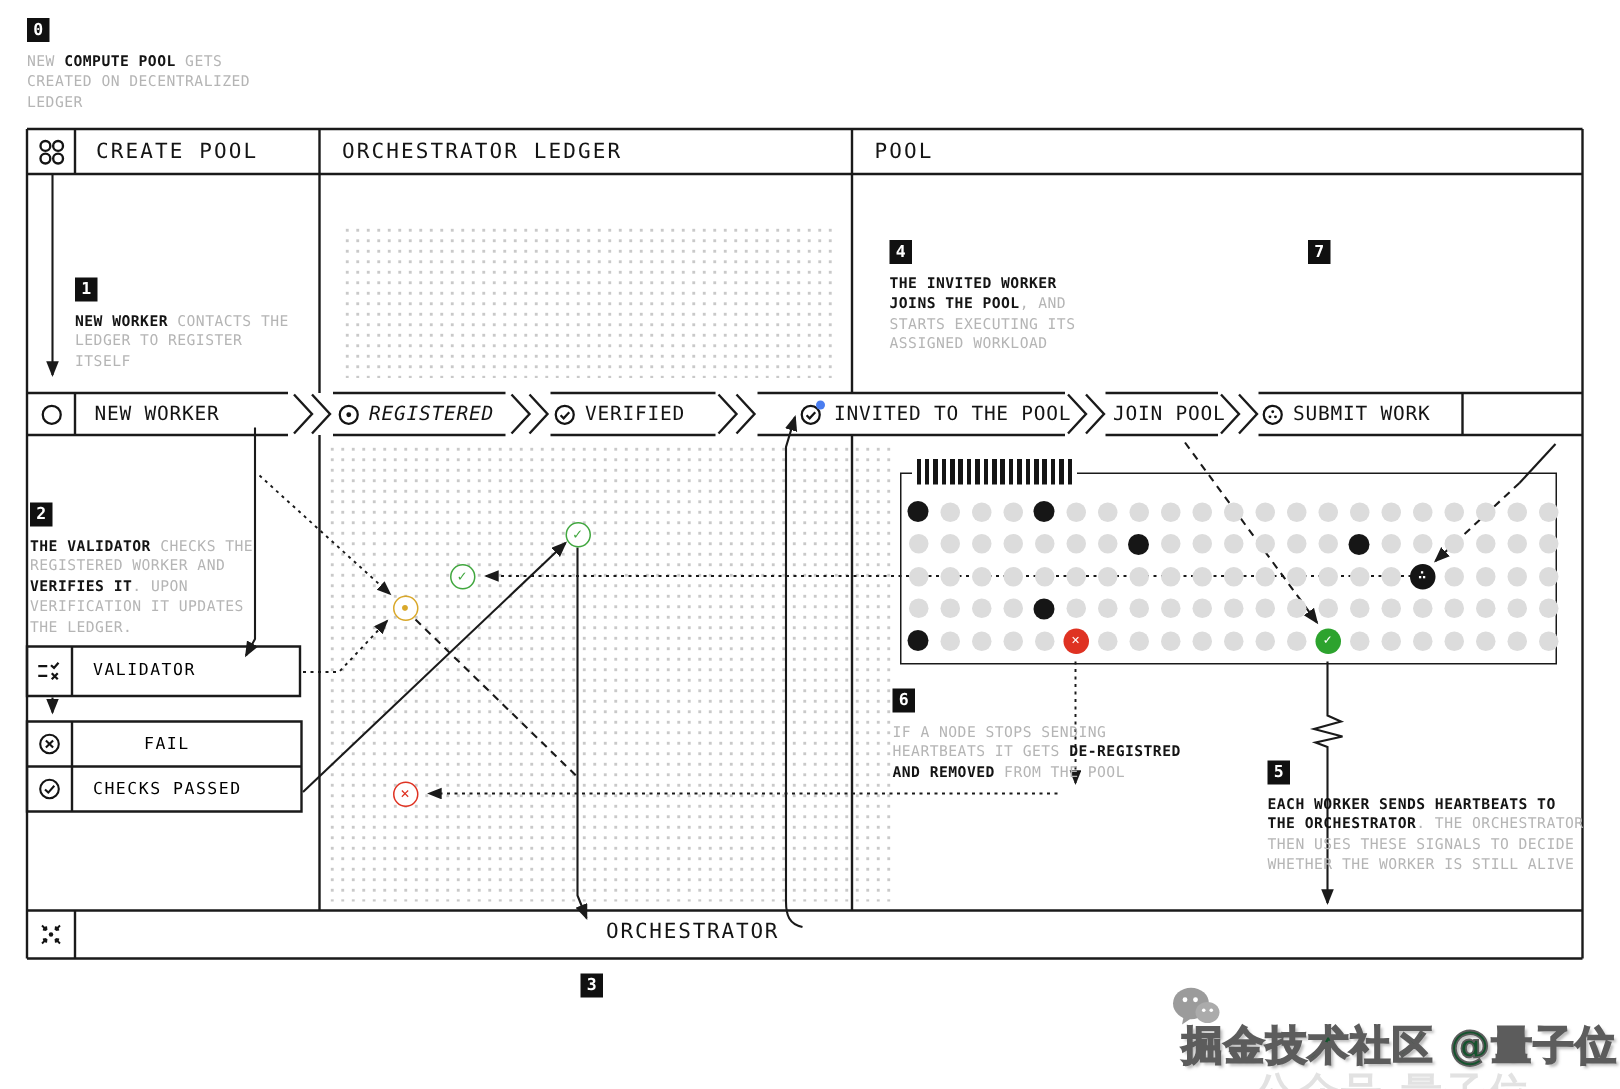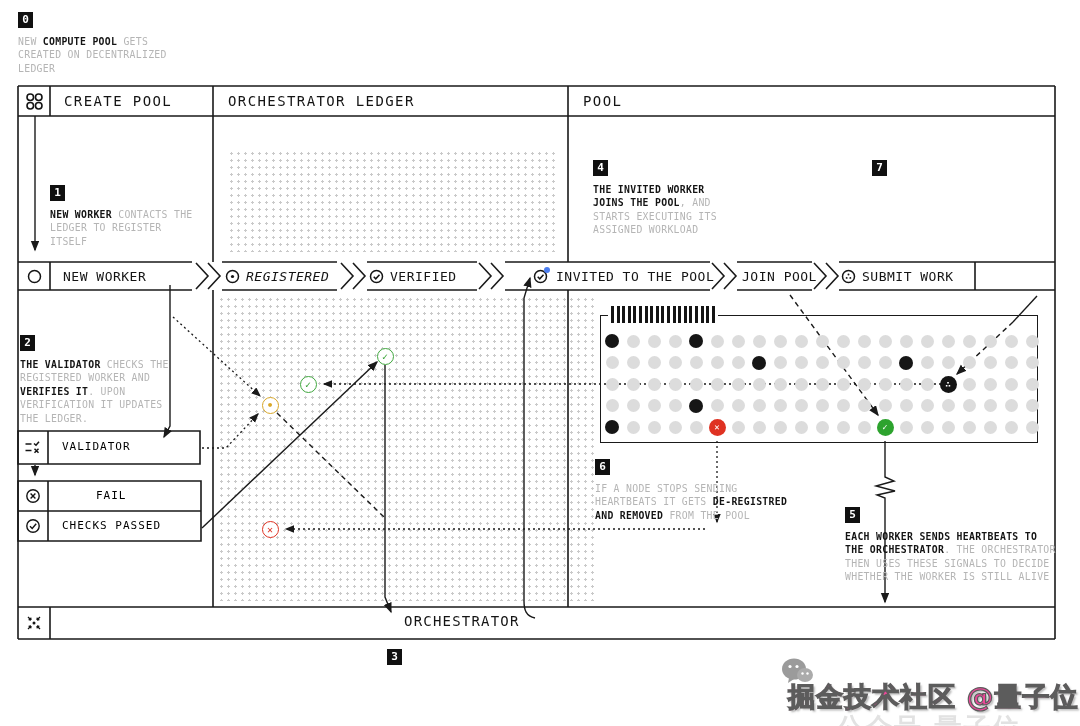--- a/index.html
+++ b/index.html
@@ -32,21 +32,21 @@
   .icon-cell{display:flex;align-items:center;justify-content:center;}
   #overlay{position:absolute;left:0;top:0;z-index:3;pointer-events:none;}
   .poolbox{position:absolute;z-index:1;background:#fff;border:1.6px solid #1a1a1a;box-sizing:border-box;}
   .barcode-wrap{position:absolute;z-index:4;background:#fff;padding:0 3px;}
   .barcode{width:104px;height:17px;
     background:repeating-linear-gradient(90deg,#141414 0 3px,#ffffff 3px 5.6px);}
   .notif{position:absolute;width:6px;height:6px;border-radius:50%;background:#4a7df0;z-index:8;}
   .wm-ghost{position:absolute;z-index:8;font-family:"DejaVu Sans","Liberation Sans",sans-serif;
             font-size:27px;font-weight:bold;color:#e2e2e2;letter-spacing:2px;}
   .wm-main{position:absolute;z-index:9;font-family:"DejaVu Sans","Liberation Sans",sans-serif;
-           font-size:27px;font-weight:bold;color:#ec4899;letter-spacing:1px;
+           font-size:27px;font-weight:bold;color:#14532d;letter-spacing:1px;
            -webkit-text-stroke:1.2px #5c5c5c;text-shadow:2px 2px 2px rgba(130,130,130,.55);}
 </style>
 </head>
 <body>
 
 <div class="dotgrid" style="left:228px;top:150px;width:330px;height:102px;"></div>
 <div class="dotgrid" style="left:218px;top:296px;width:378px;height:305px;"></div>
 
 <div class="abs" style="left:18px;top:8px;z-index:6;">
   <div class="badge">0</div>

